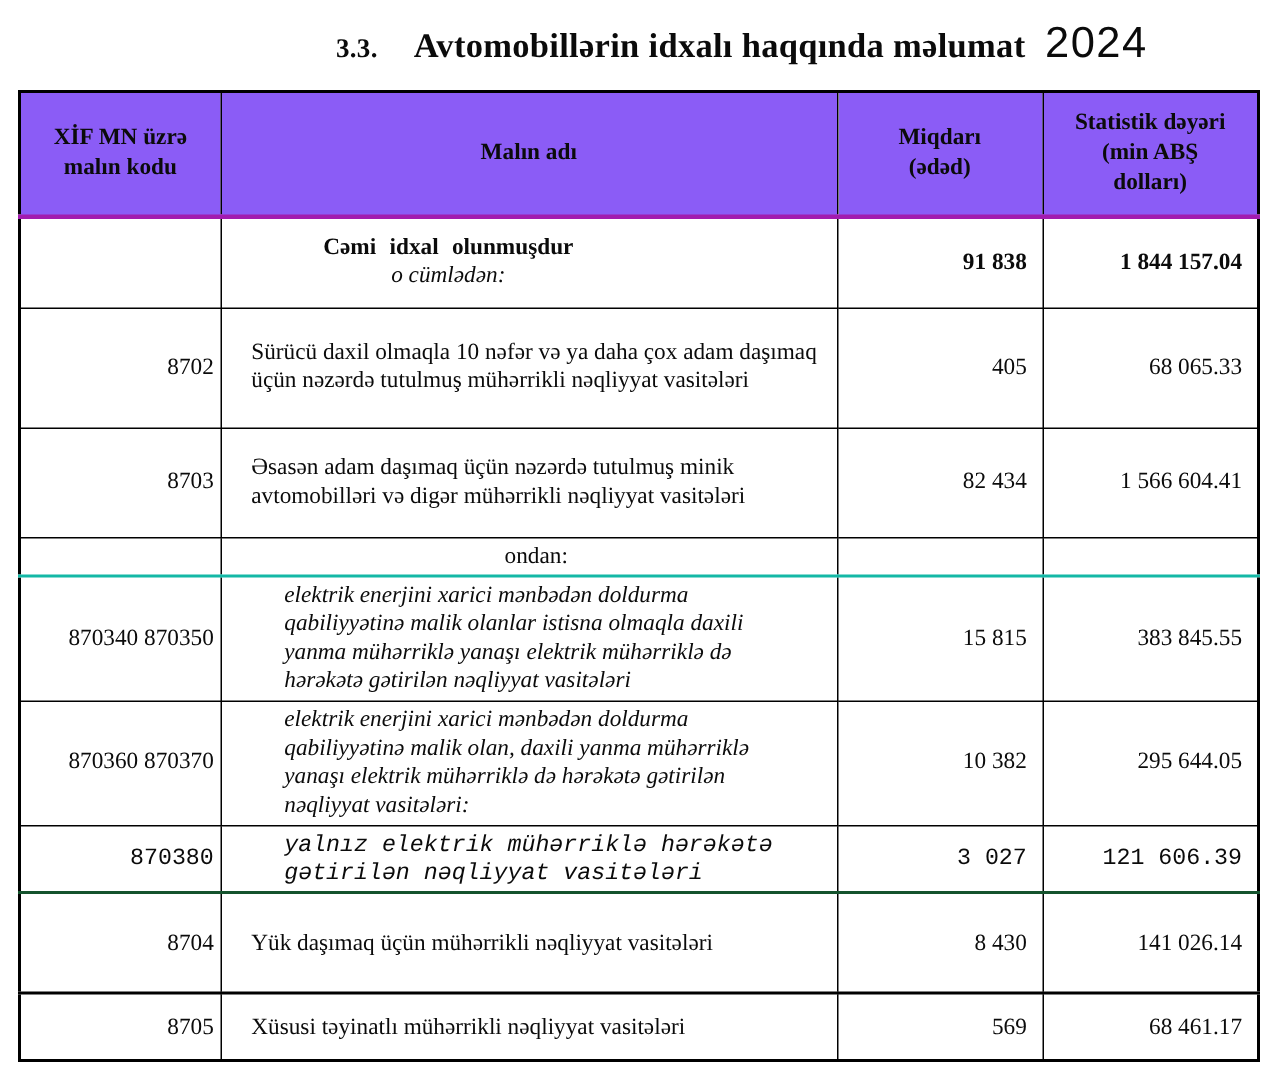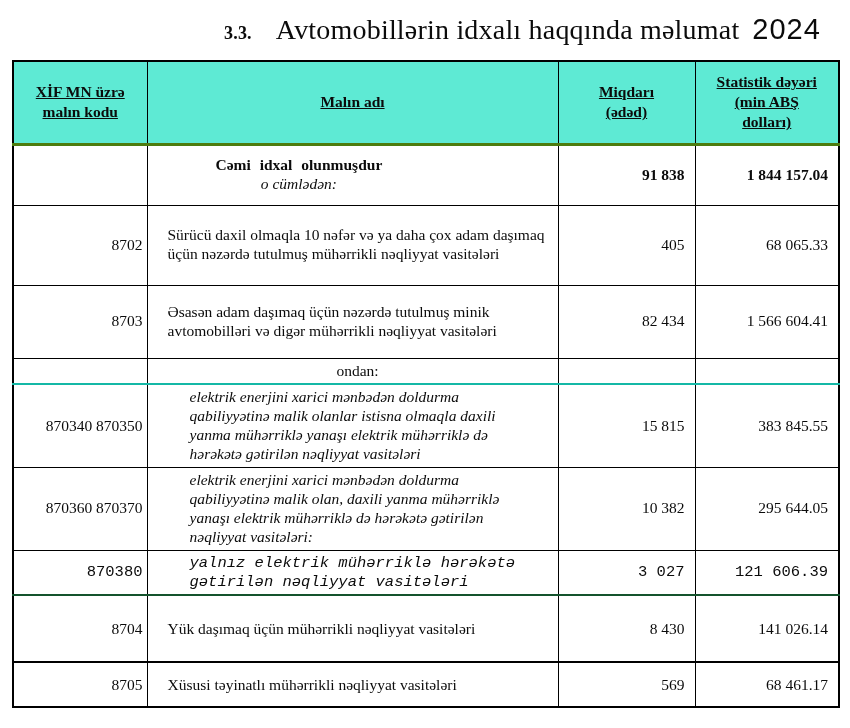--- a/index.html
+++ b/index.html
@@ -23,22 +23,22 @@
     align-items: baseline;
     margin: 13px 0 0 224px;
     white-space: nowrap;
   }
   .title-num {
     font-weight: bold;
     font-size: 18px;
     letter-spacing: 0.2px;
   }
   .title-text {
-    font-weight: normal;
-    font-size: 28px;
+    font-weight: bold;
+    font-size: 23px;
     margin-left: 24px;
     letter-spacing: 0.2px;
   }
   .title-year {
     font-family: "Liberation Sans", sans-serif;
     font-weight: 400;
     font-size: 29px;
     margin-left: 13px;
     letter-spacing: 1px;
   }
@@ -51,23 +51,22 @@
     border: 2px solid #000;
   }
   table.stats th,
   table.stats td {
     border: 1px solid #000;
     vertical-align: middle;
     overflow: hidden;
   }
   thead tr {
     height: 83px;
-    background: #5eead4;
-    border-bottom: 3px solid #4d7c0f;
-    text-decoration: underline;
+    background: #8b5cf6;
+    border-bottom: 3px solid #a21caf;
   }
   th {
     font-weight: bold;
     font-size: 15.5px;
     text-align: center;
     line-height: 1.3;
     padding: 2px 4px;
   }
   tbody td {
     font-size: 15.5px;

